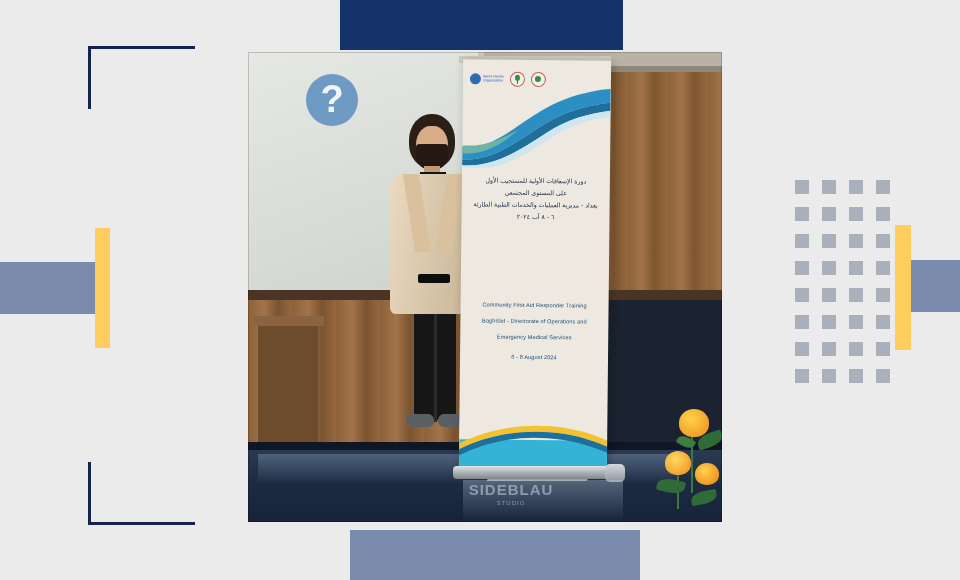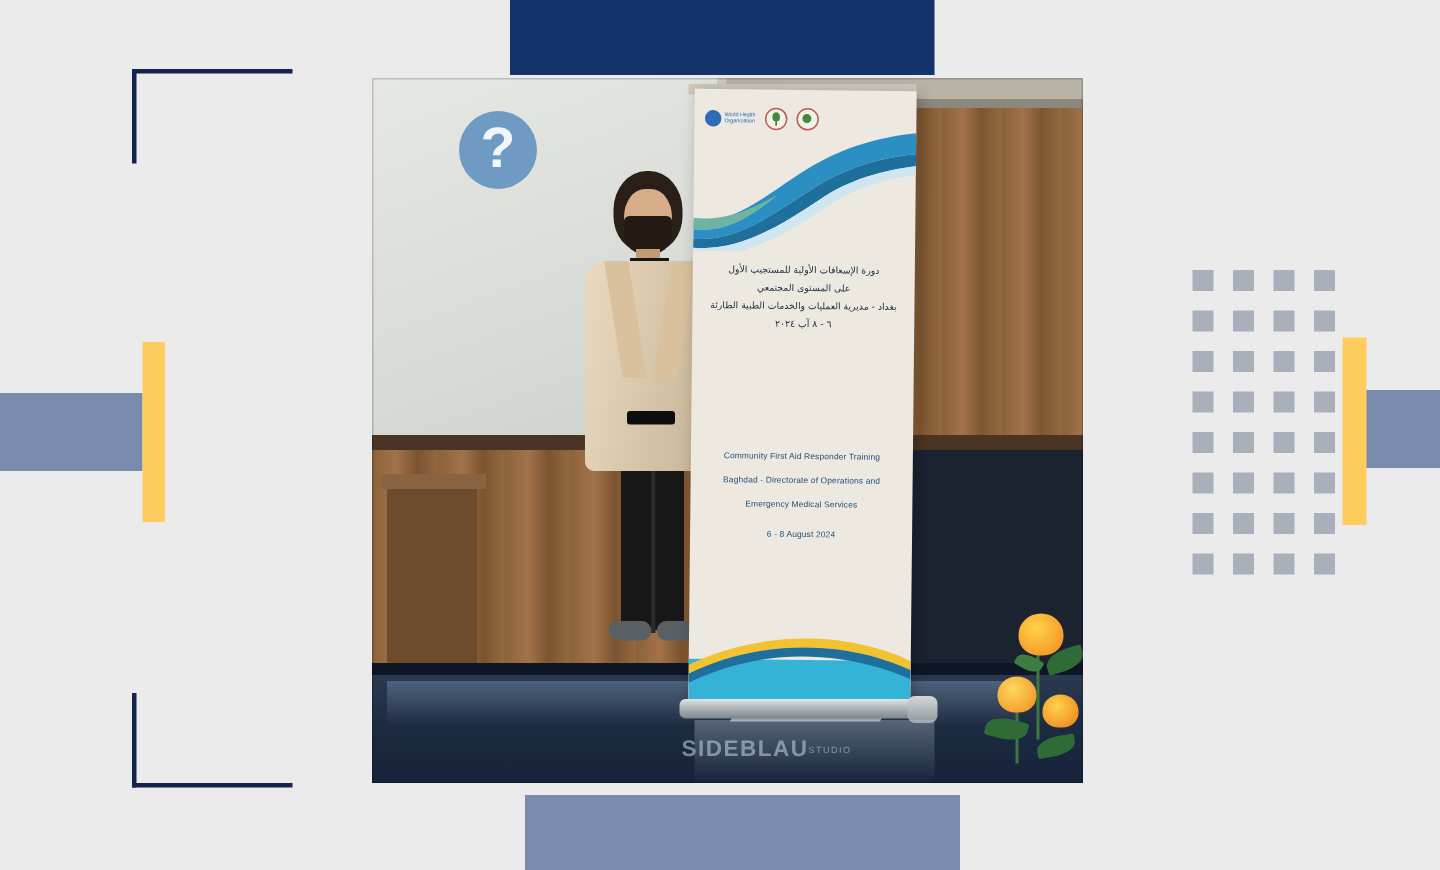--- a/index.html
+++ b/index.html
@@ -139,21 +139,21 @@
   .stem{position:absolute;background:#3b7a3f;width:2px;}
   #st1{left:48px;top:26px;height:60px;}
   #st2{left:34px;top:62px;height:40px;}
 
   
   #ceiling{left:236px;top:0;width:238px;height:16px;background:#b9b2a6;}
   #ceiling2{left:236px;top:14px;width:238px;height:6px;background:#8e877b;}
 
   
   #watermark{position:absolute;left:213px;top:430px;width:100px;height:34px;
-    display:flex;flex-direction:row;align-items:center;justify-content:center;opacity:.55;}
+    display:flex;flex-direction:column;align-items:center;opacity:.55;}
   #wm-main{font-family:"Liberation Sans",sans-serif;font-size:15px;font-weight:bold;
     color:#c9d6e6;letter-spacing:1px;line-height:1;filter:blur(.4px);}
   #wm-sub{font-family:"Liberation Sans",sans-serif;font-size:6px;color:#c9d6e6;
     letter-spacing:1px;margin-top:3px;filter:blur(.4px);}
 
   
   #photo-edge{position:absolute;left:248px;top:52px;width:474px;height:470px;
     box-shadow:inset 0 0 0 1px rgba(0,0,0,.18);pointer-events:none;}
 </style>
 </head>

